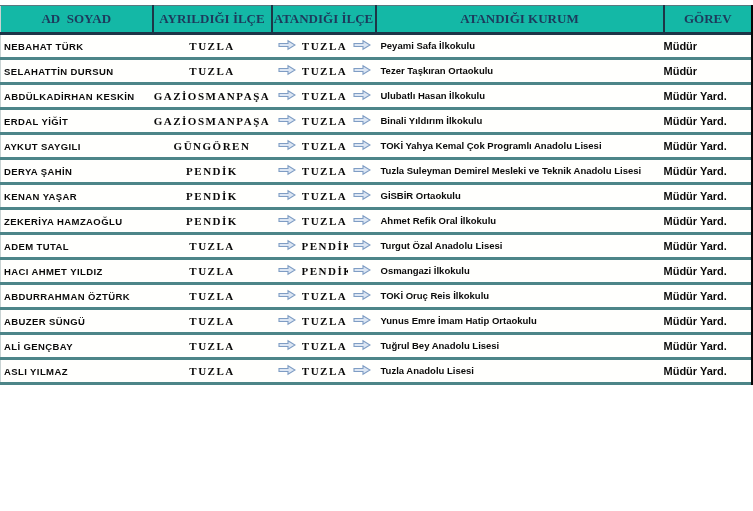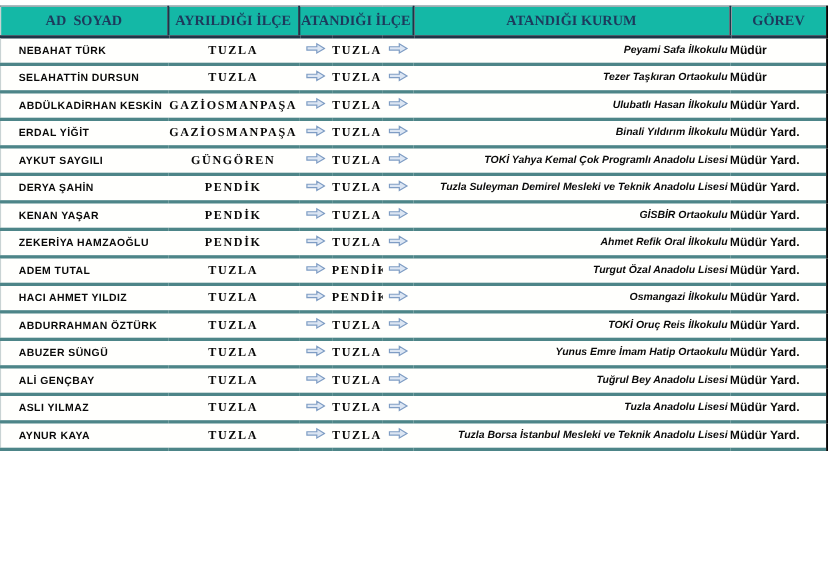--- a/index.html
+++ b/index.html
@@ -47,42 +47,40 @@
     height: 25px;
     overflow: hidden;
   }
   tbody td:first-child { border-left: 1px solid #c9d3d3; }
   tbody td.role-c { border-right: 5px solid #060606; }
 
   td.name-c {
     font-size: 9.5px;
     font-weight: bold;
     letter-spacing: 0.4px;
-    padding-left: 16px;
+    padding-left: 3px;
     color: #0a0a0a;
   }
   td.dist-c {
     font-family: "Liberation Serif", "DejaVu Serif", serif;
     font-size: 11px;
     font-weight: bold;
     letter-spacing: 1.5px;
     text-align: center;
     color: #0a0a0a;
     white-space: nowrap;
   }
   td.arr-c { text-align: center; }
   td.inst-c {
     font-size: 9.5px;
     font-weight: bold;
-    font-style: italic;
     padding-left: 5px;
     padding-right: 2px;
     line-height: 1.35;
     color: #0a0a0a;
-    text-align: right;
   }
   td.role-c {
     font-size: 11px;
     font-weight: bold;
     text-align: left;
     color: #0a0a0a;
     white-space: nowrap;
   }
   .arrow-svg { display: inline-block; vertical-align: middle; }
 </style>
@@ -413,35 +411,14 @@
       <span class="arrow-svg">
         <svg width="18" height="12" viewBox="0 0 18 12">
           <path d="M1 4.5 H10 V1.8 L17 6 L10 10.2 V7.5 H1 Z" fill="#dce6f3" stroke="#7f9dc4" stroke-width="1.1"></path>
         </svg>
       </span>
     </td>
     <td class="inst-c">Tuzla Anadolu Lisesi</td>
     <td class="role-c">Müdür Yard.</td>
   </tr>
 
-  <tr>
-    <td class="name-c">AYNUR KAYA</td>
-    <td class="dist-c">TUZLA</td>
-    <td class="arr-c">
-      <span class="arrow-svg">
-        <svg width="18" height="12" viewBox="0 0 18 12">
-          <path d="M1 4.5 H10 V1.8 L17 6 L10 10.2 V7.5 H1 Z" fill="#dce6f3" stroke="#7f9dc4" stroke-width="1.1"></path>
-        </svg>
-      </span>
-    </td>
-    <td class="dist-c">TUZLA</td>
-    <td class="arr-c">
-      <span class="arrow-svg">
-        <svg width="18" height="12" viewBox="0 0 18 12">
-          <path d="M1 4.5 H10 V1.8 L17 6 L10 10.2 V7.5 H1 Z" fill="#dce6f3" stroke="#7f9dc4" stroke-width="1.1"></path>
-        </svg>
-      </span>
-    </td>
-    <td class="inst-c">Tuzla Borsa İstanbul Mesleki ve Teknik Anadolu Lisesi</td>
-    <td class="role-c">Müdür Yard.</td>
-  </tr>
 </tbody>
 </table>
 
 </body></html>

